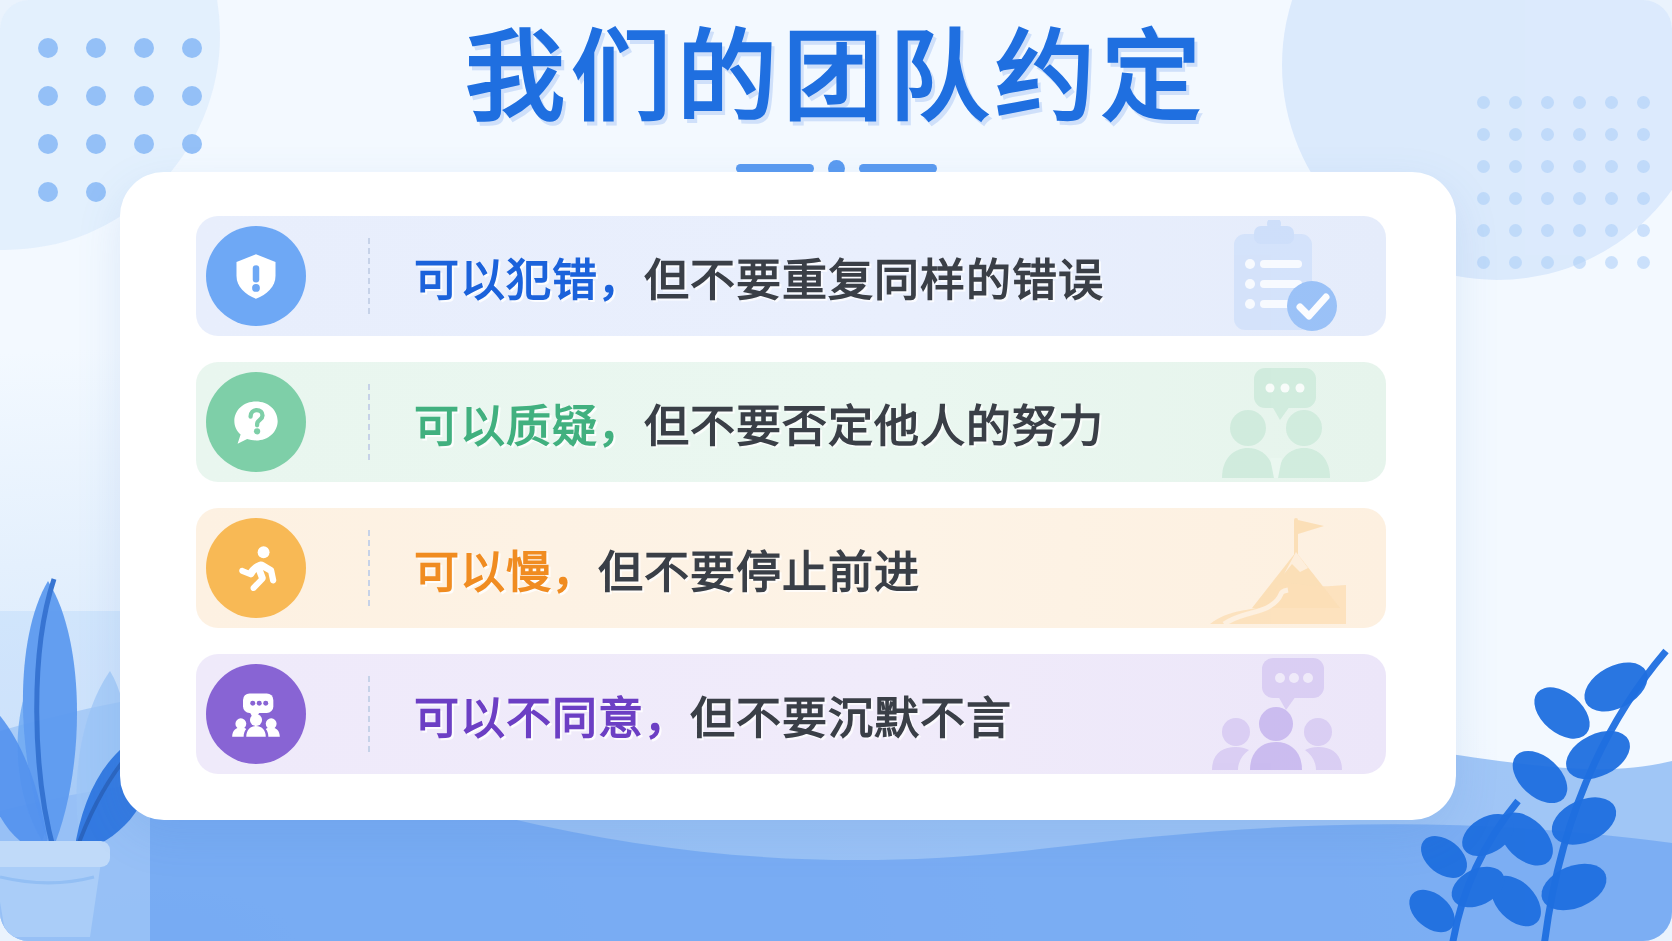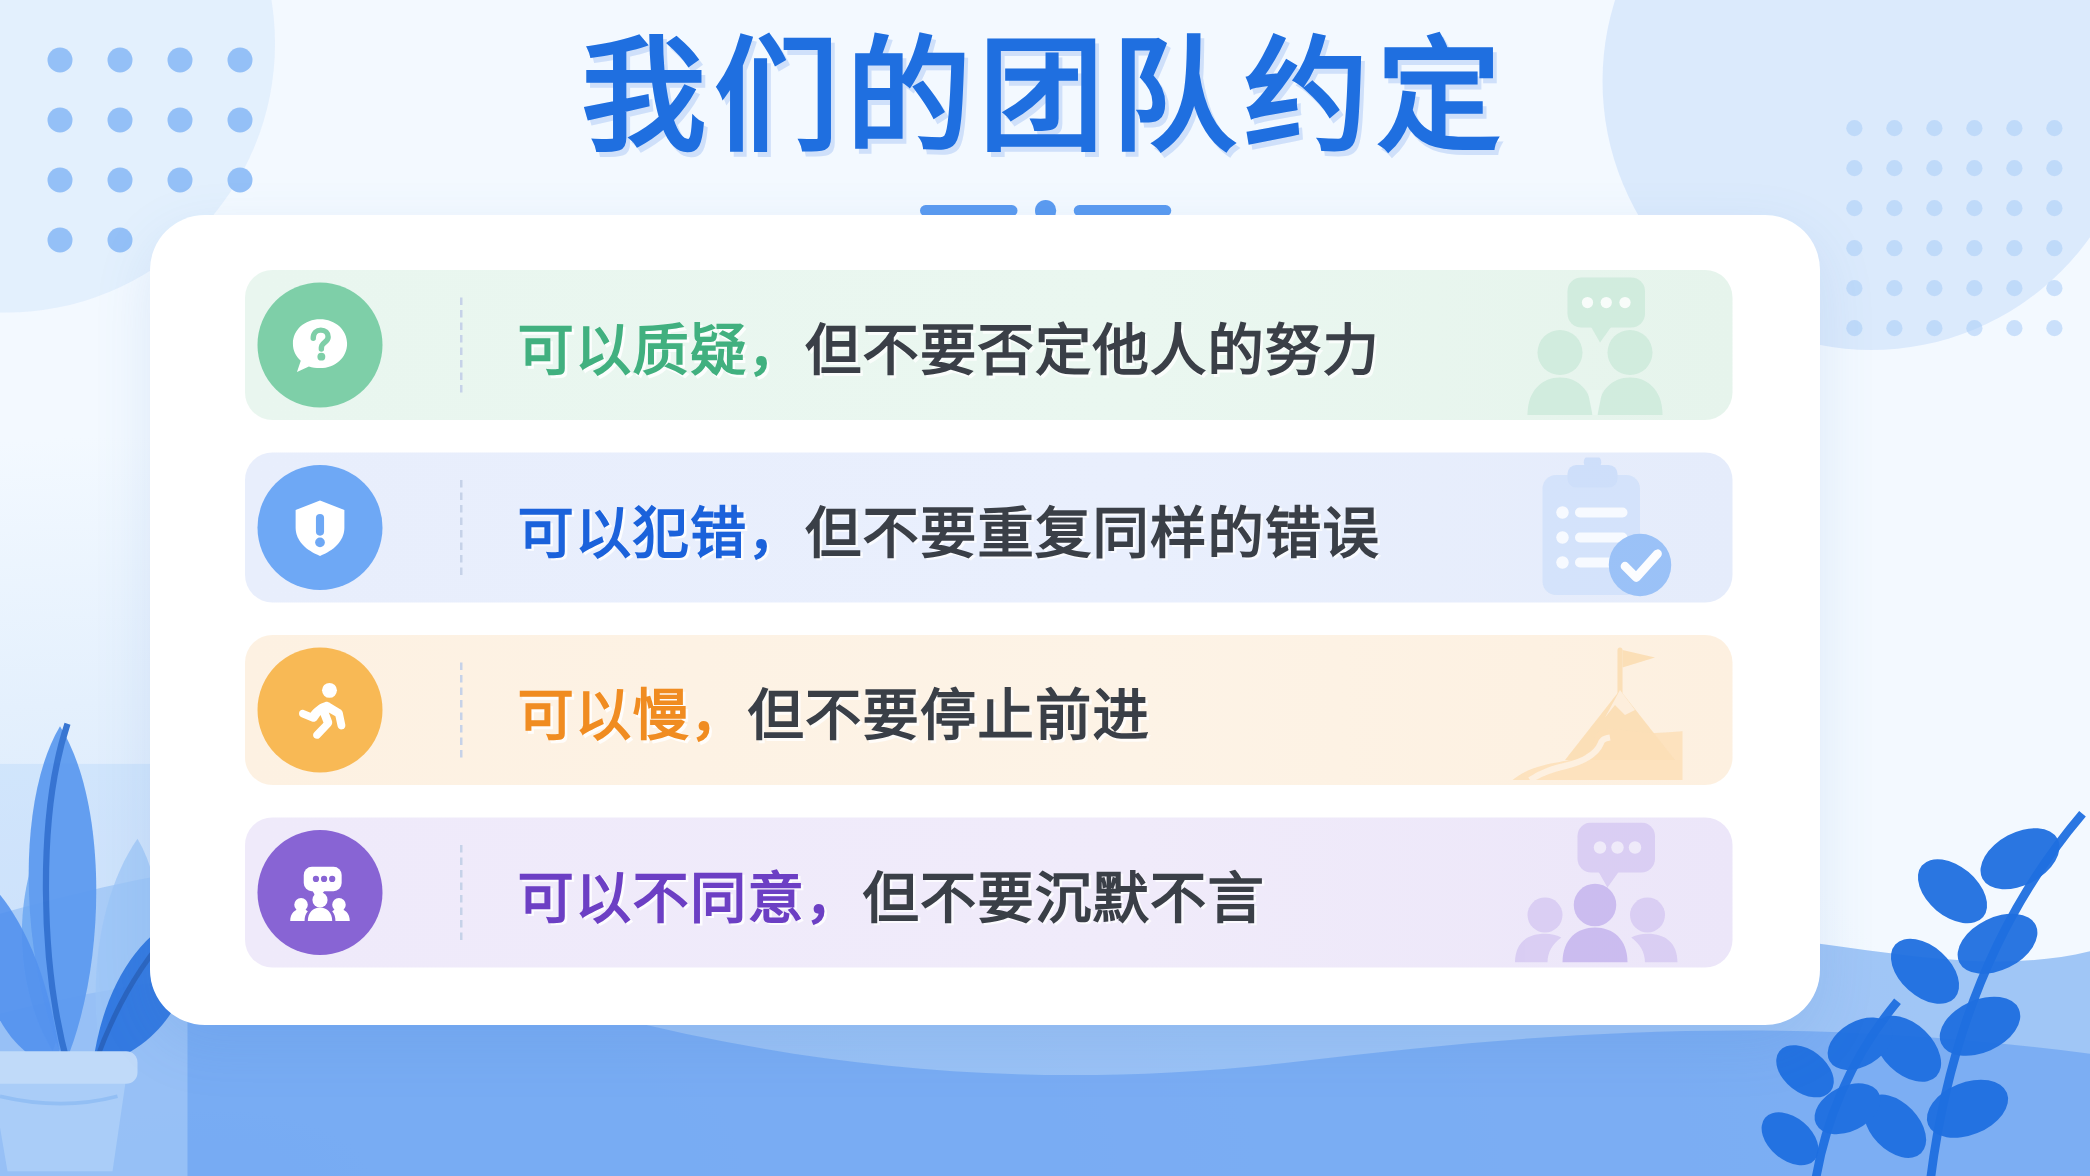--- a/index.html
+++ b/index.html
@@ -5,20 +5,21 @@
   html,body{margin:0;padding:0;}
   body{
     width:1672px;height:941px;overflow:hidden;
     font-family:"Liberation Sans","DejaVu Sans",sans-serif;
     background:#eaf3fd;
   }
   .stage{position:relative;width:1672px;height:941px;overflow:hidden;
     background:
       radial-gradient(120% 90% at 10% 100%, #cfe2fb 0%, #e4f0fd 45%, #f3f9ff 70%),
       linear-gradient(160deg,#e9f3fe 0%,#f5fafe 40%,#eef6fe 100%);
+    border-radius: 29px;
   }
 
   
   .bg-layer{position:absolute;inset:0;pointer-events:none;}
 
   .blob-tr{position:absolute;right:-40px;top:-150px;width:430px;height:430px;border-radius:50%;
      background:#c9defb;opacity:.55;filter:blur(.5px);}
   .blob-tl{position:absolute;left:-210px;top:-180px;width:430px;height:430px;border-radius:50%;
      background:#d9e9fc;opacity:.6;}
 
@@ -210,50 +211,20 @@
   <div class="divider">
     <span class="bar"></span>
     <span class="dot"></span>
     <span class="bar"></span>
   </div>
 
   <div class="panel"></div>
 
   <div class="rows">
 
-    <div class="row r2">
-      <div class="icon-pad">
-        <svg viewBox="0 0 48 48">
-          <path d="M24 5 C35.5 5 44 13 44 23 C44 33 35.5 41 24 41 C21 41 18.2 40.6 15.8 39.8 L7 44 L9.8 35.6 C6.2 32.4 4 28 4 23 C4 13 12.5 5 24 5 Z" fill="#fff"></path>
-          <path d="M19 19 C19 15.2 21.6 13 24.6 13 C27.8 13 30 15.2 30 18 C30 21.4 26.4 22 25.4 24.4 C25 25.4 25 26.2 25 27" stroke="#7ecfa8" stroke-width="4" fill="none" stroke-linecap="round"></path>
-          <circle cx="25" cy="32.6" r="2.9" fill="#7ecfa8"></circle>
-        </svg>
-      </div>
-      <div class="vdash"></div>
-      <div class="row-text">
-        <span class="hl">可以质疑，</span><span class="rest">但不要否定他人的努力</span>
-      </div>
-      <div class="art">
-        <svg viewBox="0 0 150 112">
-          <rect x="54" y="2" width="62" height="40" rx="11" fill="#cdeadb"></rect>
-          <path d="M72 40 L80 54 L90 40 Z" fill="#cdeadb"></path>
-          <g fill="#fff" opacity=".92">
-            <circle cx="70" cy="22" r="4.5"></circle>
-              <circle cx="85" cy="22" r="4.5"></circle>
-              <circle cx="100" cy="22" r="4.5"></circle>
-          </g>
-          <circle cx="48" cy="62" r="18" fill="#cdeadb"></circle>
-          <path d="M22 112 C22 92 34 82 48 82 C62 82 74 92 74 112 Z" fill="#cdeadb"></path>
-          <circle cx="104" cy="62" r="18" fill="#cdeadb"></circle>
-          <path d="M78 112 C78 92 90 82 104 82 C118 82 130 92 130 112 Z" fill="#cdeadb"></path>
-          <path d="M70 92 L82 92 L78 112 L74 112 Z" fill="#eaf7f0"></path>
-        </svg>
-      </div>
-    </div>
-
     <div class="row r1">
       <div class="icon-pad">
         <svg viewBox="0 0 48 48">
             <path d="M24 4 L42 11 V24 C42 34 34 41 24 45 C14 41 6 34 6 24 V11 Z" fill="#fff"></path>
           <rect x="21" y="14" width="6" height="16" rx="3" fill="#6ea8f5"></rect>
           <circle cx="24" cy="35" r="3.6" fill="#6ea8f5"></circle>
           </svg>
       </div>
       <div class="vdash"></div>
       <div class="row-text">
@@ -267,20 +238,50 @@
           <g fill="#fff" opacity=".9">
             <circle cx="50" cy="44" r="5"></circle>
               <rect x="60" y="40" width="42" height="8" rx="4"></rect>
             <circle cx="50" cy="64" r="5"></circle>
               <rect x="60" y="60" width="42" height="8" rx="4"></rect>
             <circle cx="50" cy="84" r="5"></circle>
               <rect x="60" y="80" width="42" height="8" rx="4"></rect>
           </g>
           <circle cx="112" cy="86" r="25" fill="#8dbaf6"></circle>
           <path d="M100 87 l9 9 l17 -19" stroke="#fff" stroke-width="7" fill="none" stroke-linecap="round" stroke-linejoin="round"></path>
+        </svg>
+      </div>
+    </div>
+
+    <div class="row r2">
+      <div class="icon-pad">
+        <svg viewBox="0 0 48 48">
+          <path d="M24 5 C35.5 5 44 13 44 23 C44 33 35.5 41 24 41 C21 41 18.2 40.6 15.8 39.8 L7 44 L9.8 35.6 C6.2 32.4 4 28 4 23 C4 13 12.5 5 24 5 Z" fill="#fff"></path>
+          <path d="M19 19 C19 15.2 21.6 13 24.6 13 C27.8 13 30 15.2 30 18 C30 21.4 26.4 22 25.4 24.4 C25 25.4 25 26.2 25 27" stroke="#7ecfa8" stroke-width="4" fill="none" stroke-linecap="round"></path>
+          <circle cx="25" cy="32.6" r="2.9" fill="#7ecfa8"></circle>
+        </svg>
+      </div>
+      <div class="vdash"></div>
+      <div class="row-text">
+        <span class="hl">可以质疑，</span><span class="rest">但不要否定他人的努力</span>
+      </div>
+      <div class="art">
+        <svg viewBox="0 0 150 112">
+          <rect x="54" y="2" width="62" height="40" rx="11" fill="#cdeadb"></rect>
+          <path d="M72 40 L80 54 L90 40 Z" fill="#cdeadb"></path>
+          <g fill="#fff" opacity=".92">
+            <circle cx="70" cy="22" r="4.5"></circle>
+              <circle cx="85" cy="22" r="4.5"></circle>
+              <circle cx="100" cy="22" r="4.5"></circle>
+          </g>
+          <circle cx="48" cy="62" r="18" fill="#cdeadb"></circle>
+          <path d="M22 112 C22 92 34 82 48 82 C62 82 74 92 74 112 Z" fill="#cdeadb"></path>
+          <circle cx="104" cy="62" r="18" fill="#cdeadb"></circle>
+          <path d="M78 112 C78 92 90 82 104 82 C118 82 130 92 130 112 Z" fill="#cdeadb"></path>
+          <path d="M70 92 L82 92 L78 112 L74 112 Z" fill="#eaf7f0"></path>
         </svg>
       </div>
     </div>
 
     <div class="row r3">
       <div class="icon-pad">
         <svg viewBox="0 0 48 48">
           <circle cx="31" cy="9.5" r="5.5" fill="#fff"></circle>
           <path d="M28 18 C24 19 20 22 17 26 L12 24 C10.6 23.4 9 24.2 8.6 25.8 C8.2 27.4 9 28.8 10.4 29.3 L18 32.4 C19.4 33 21 32.5 21.8 31.3 L24.4 27.6 L26.6 33.4 L19.8 40.4 C18.6 41.6 18.6 43.4 19.7 44.5 C20.9 45.6 22.7 45.6 23.8 44.4 L32 35.8 C33 34.8 33.3 33.3 32.8 32 L30.5 25.8 L35.4 28.7 L37 36 C37.3 37.6 38.8 38.6 40.4 38.3 C42 38 43 36.4 42.7 34.8 L40.8 25.9 C40.6 24.8 39.9 23.9 38.9 23.4 L31.6 19 C30.6 18.3 29.3 17.8 28 18 Z" fill="#fff"></path>
         </svg>

